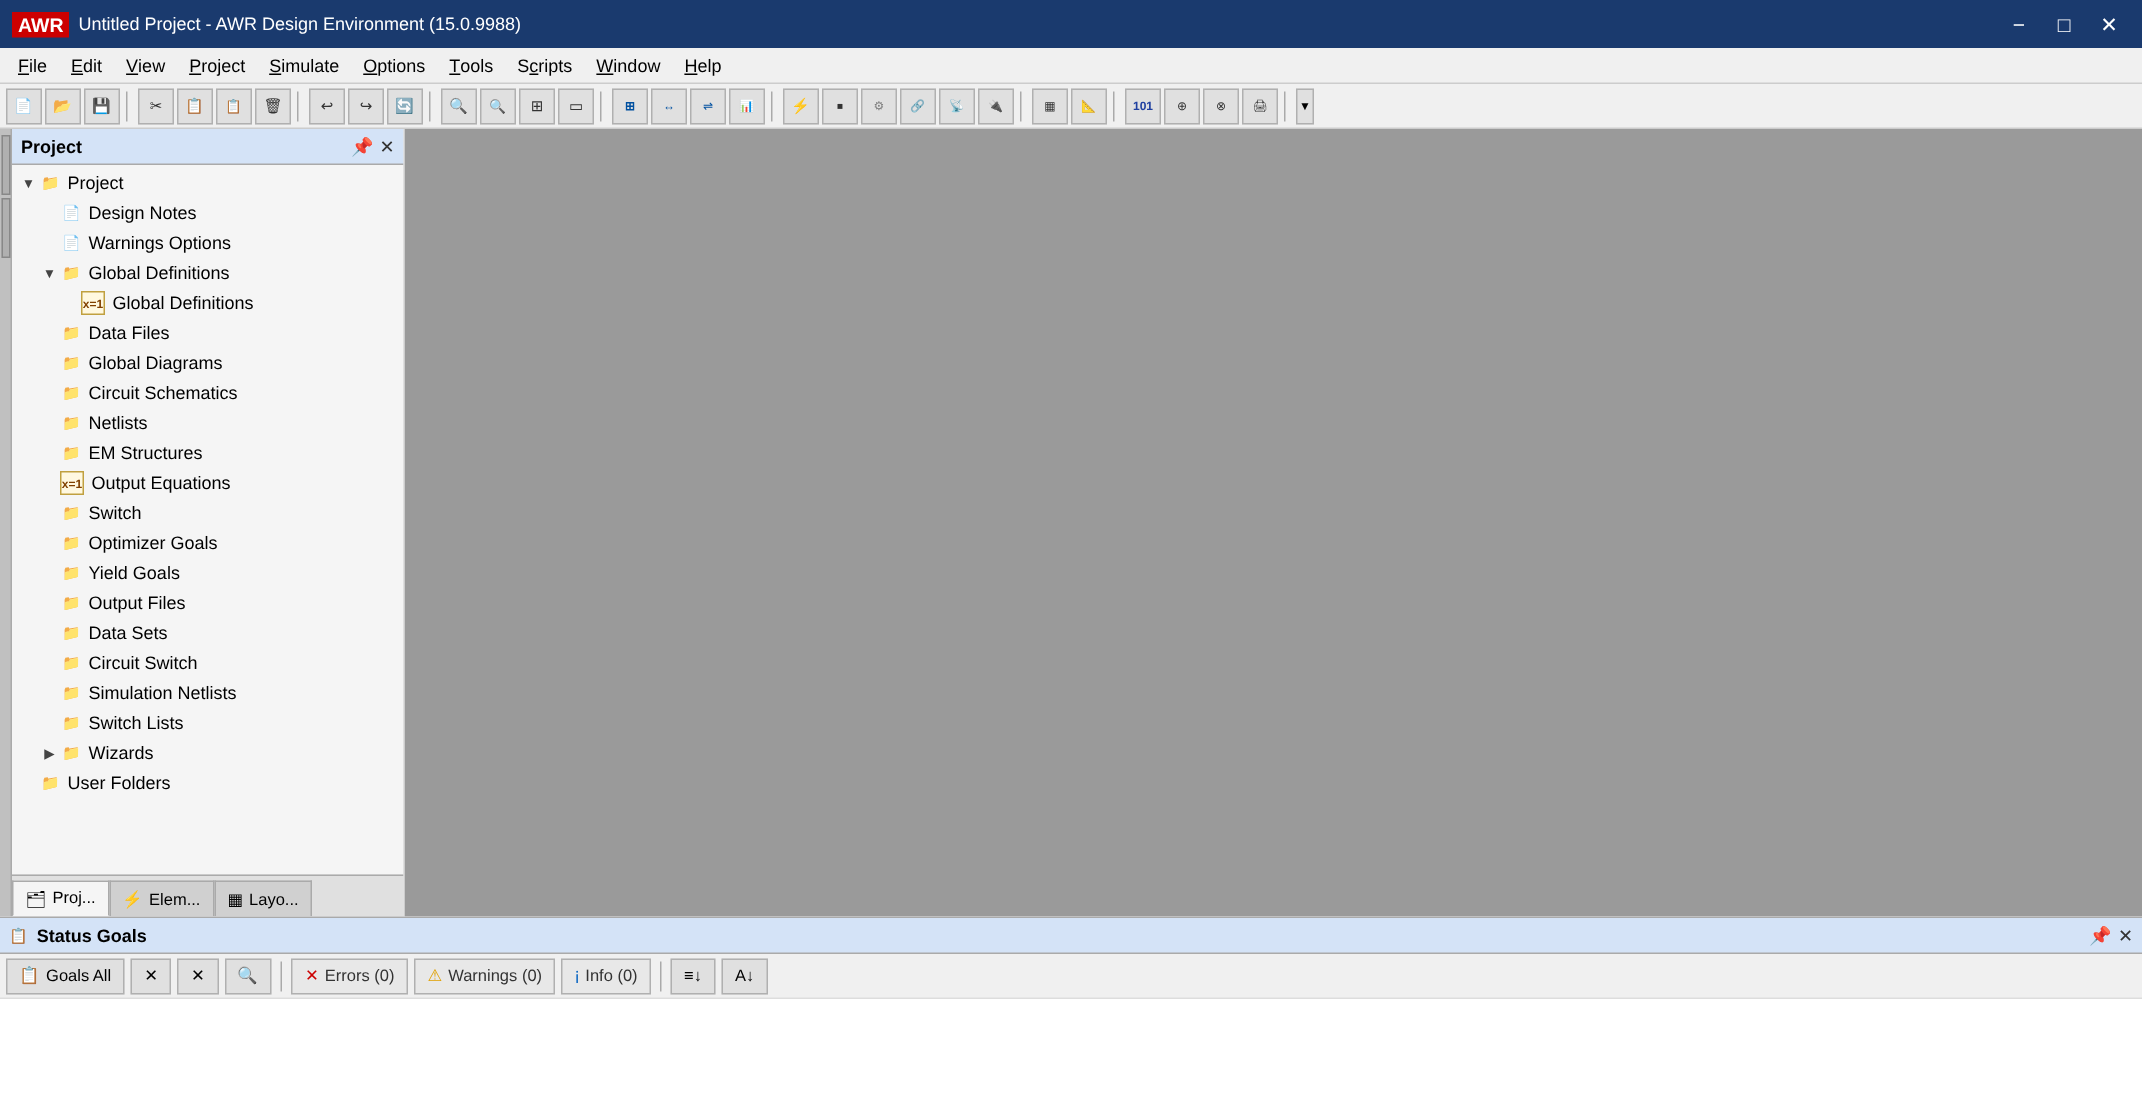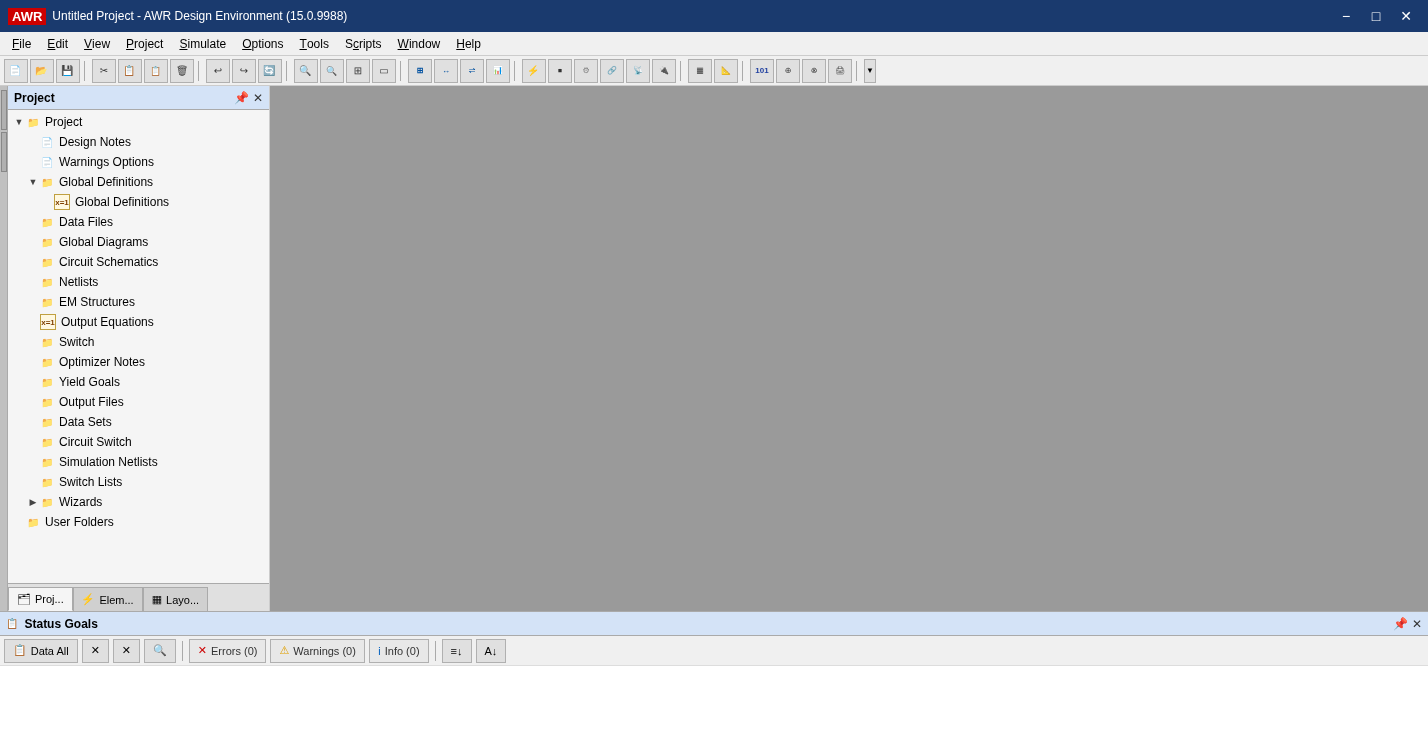--- a/index.html
+++ b/index.html
@@ -403,21 +403,21 @@
           <span class="indent" style="width:18px;"></span>
           <span class="expander"></span>
           <span class="icon icon-folder">📁</span>
           <span class="label">Switch</span>
         </div>
 
         <div class="tree-item">
           <span class="indent" style="width:18px;"></span>
           <span class="expander"></span>
           <span class="icon icon-folder">📁</span>
-          <span class="label">Optimizer Notes</span>
+          <span class="label">Optimizer Goals</span>
         </div>
 
         <div class="tree-item">
           <span class="indent" style="width:18px;"></span>
           <span class="expander"></span>
           <span class="icon icon-folder">📁</span>
           <span class="label">Yield Goals</span>
         </div>
 
         <div class="tree-item">
@@ -499,21 +499,21 @@
       </div>
       <div id="status-header-controls">
         <button class="sidebar-ctrl-btn">📌</button>
         <button class="sidebar-ctrl-btn">✕</button>
       </div>
     </div>
     <div id="status-toolbar">
 
       <button class="status-btn">
         <span>📋</span>
-        <span>Data All</span>
+        <span>Goals All</span>
       </button>
 
       <button class="status-btn">
         <span>✕</span>
       </button>
       <button class="status-btn">
         <span>✕</span>
       </button>
 
       <button class="status-btn">

